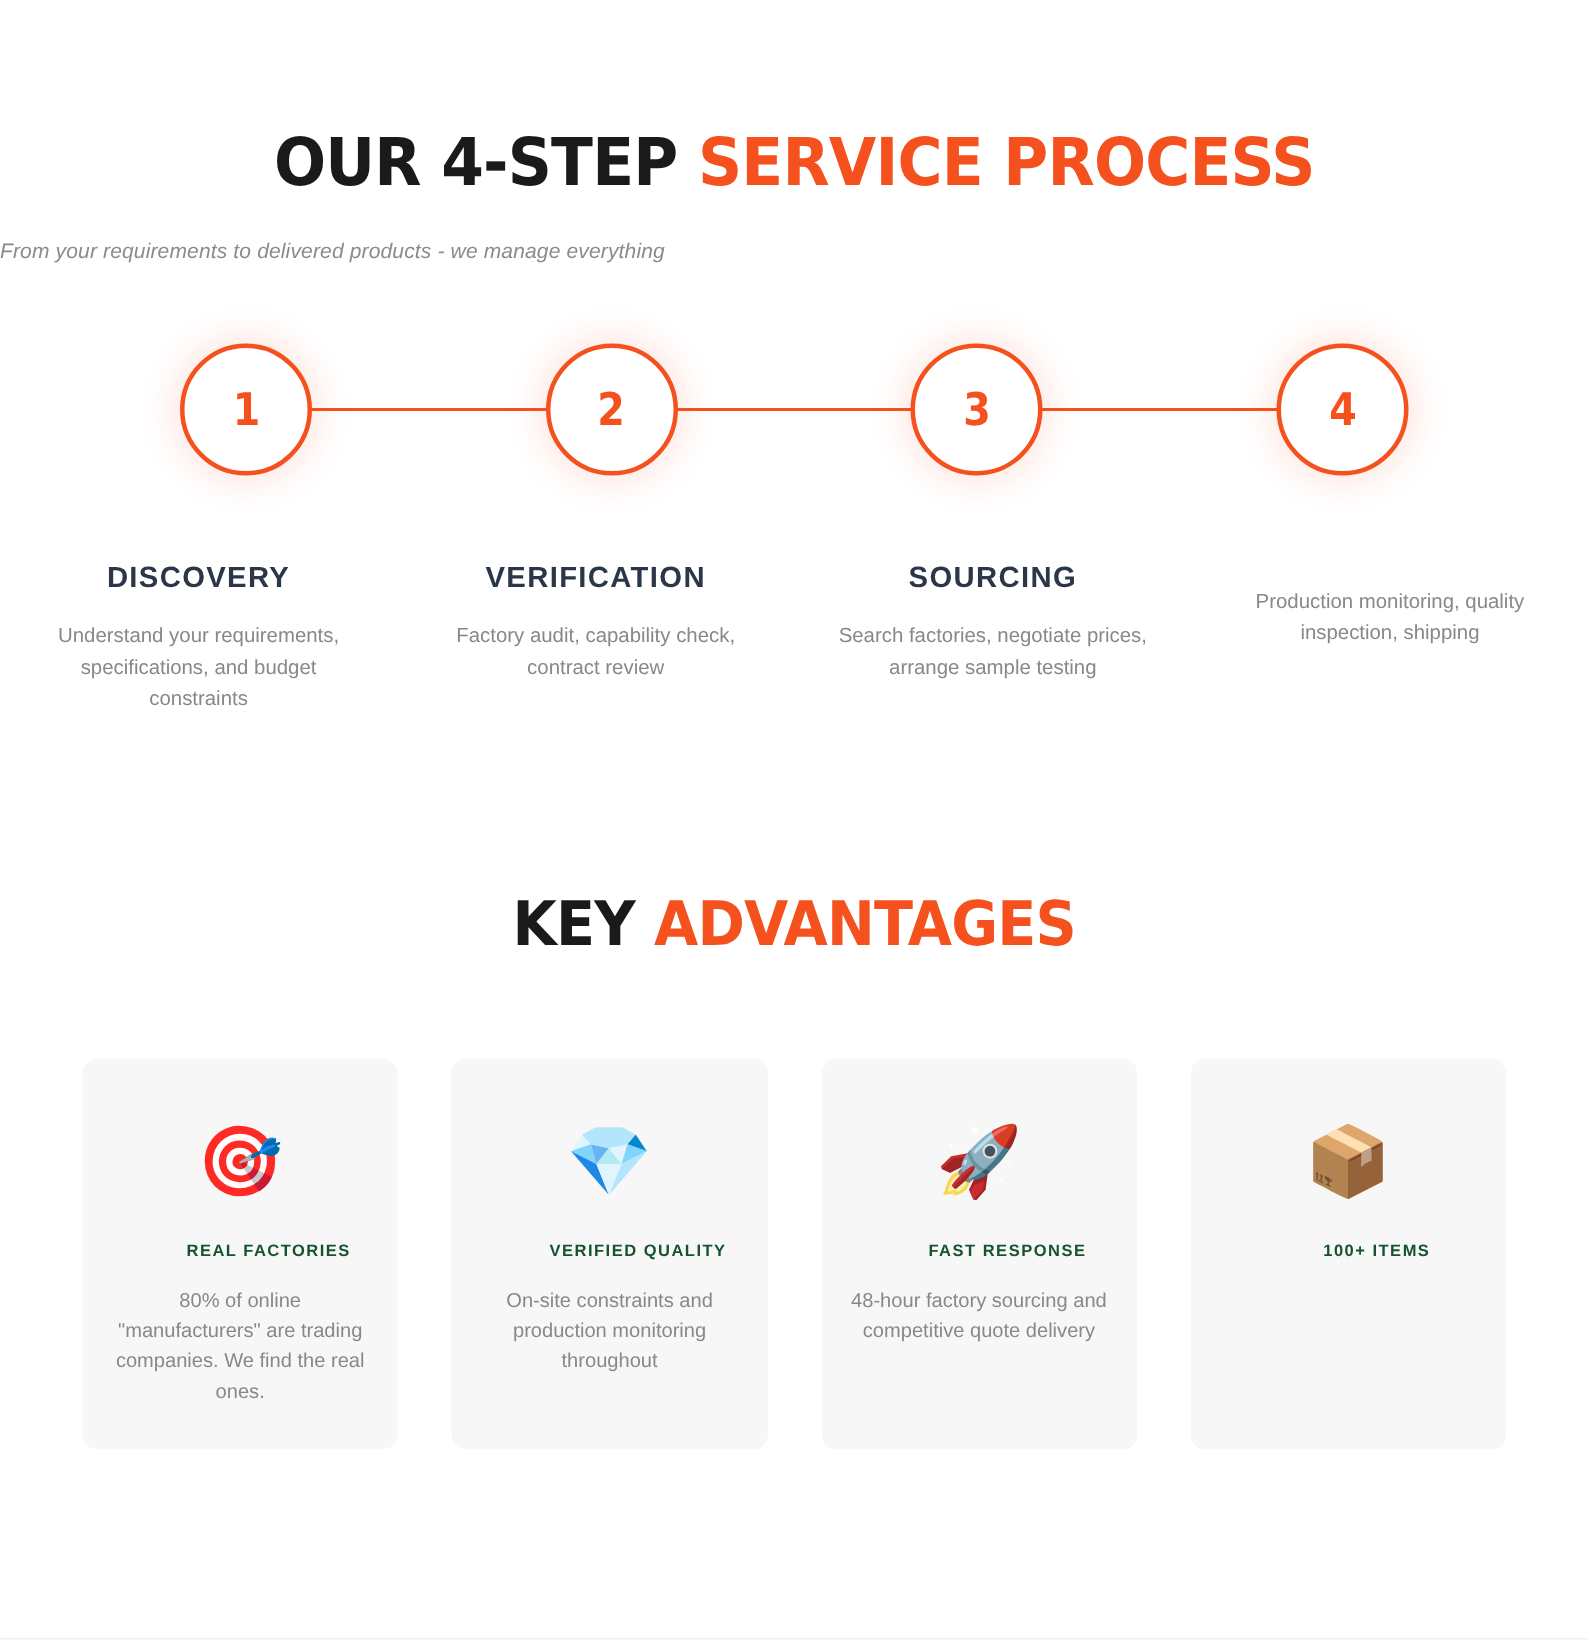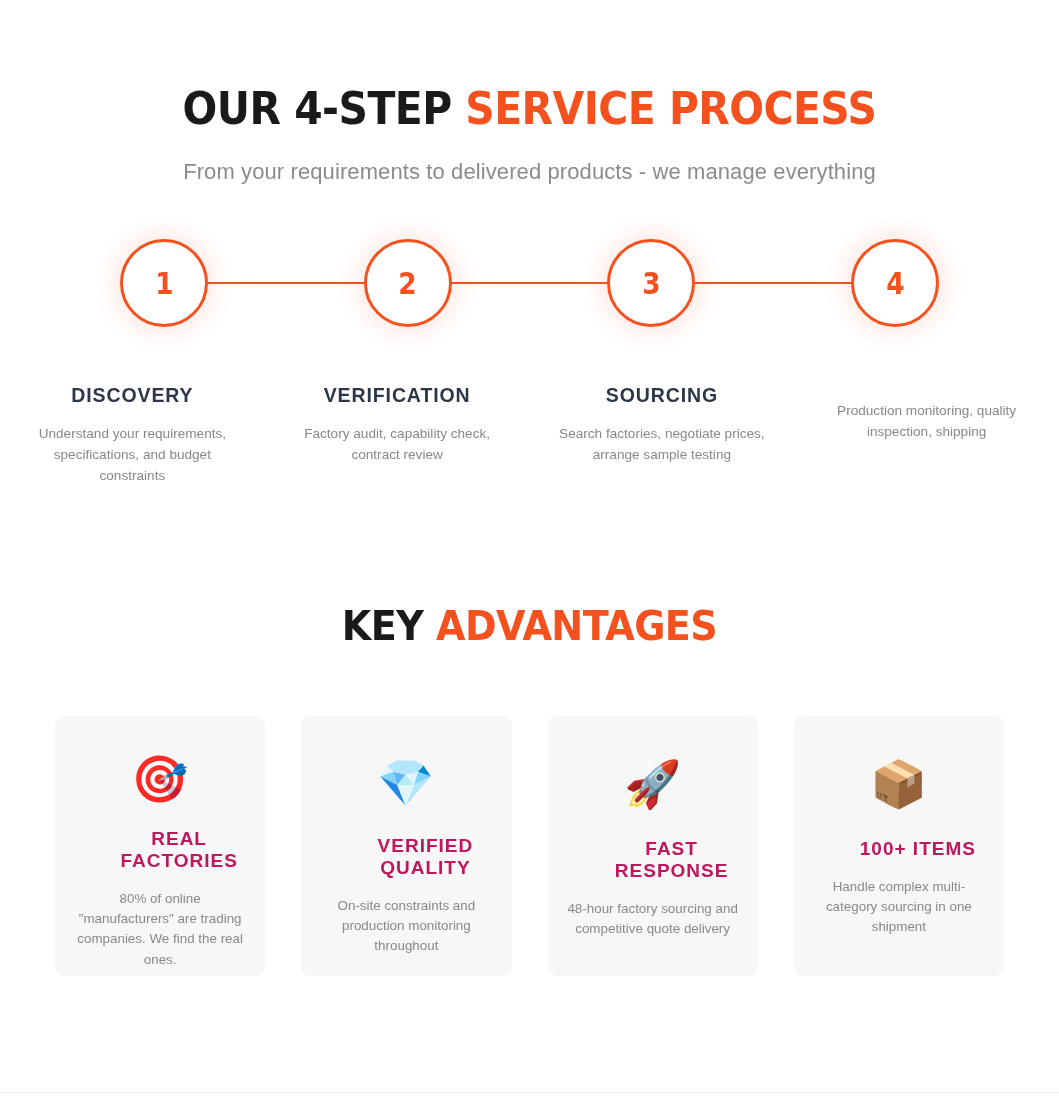--- a/index.html
+++ b/index.html
@@ -31,25 +31,25 @@
     font-weight: 700;
     font-size: 44px;
     line-height: 1.05;
     letter-spacing: -0.6px;
     color: #1a1a1a;
     transform: scaleX(0.93);
   }
   .heading .accent { color: #f4511e; }
 
   .heading-sub {
-    text-align: center;
-    font-size: 22px;
+    font-size: 14px;
     color: #8b8b8b;
     margin-top: 27px;
     letter-spacing: 0.1px;
+    font-style: italic;
   }
 
   
   .steps {
     position: relative;
     margin-top: 44px;
     height: 130px;
   }
 
   .steps-track {
@@ -163,23 +163,23 @@
     line-height: 1;
     height: 56px;
     display: flex;
     align-items: center;
     justify-content: center;
   }
 
   .card-title {
     margin-top: 26px;
     font-weight: 700;
-    font-size: 19px;
+    font-size: 11px;
     letter-spacing: 1.0px;
-    color: #be185d;
+    color: #14532d;
     padding-left: 38px;
   }
 
   .card-desc {
     margin-top: 17px;
     font-size: 13.4px;
     line-height: 1.5;
     color: #86888c;
     max-width: 182px;
   }
@@ -284,21 +284,20 @@
 
       <div class="card">
         <div class="card-icon">🚀</div>
         <div class="card-title">FAST RESPONSE</div>
         <div class="card-desc">48-hour factory sourcing and competitive quote delivery</div>
       </div>
 
       <div class="card">
         <div class="card-icon">📦</div>
         <div class="card-title">100+ ITEMS</div>
-        <div class="card-desc">Handle complex multi-category sourcing in one shipment</div>
       </div>
 
     </div>
   </section>
 
   <div class="bottom-rule"></div>
 
 </div>
 
 </body></html>

